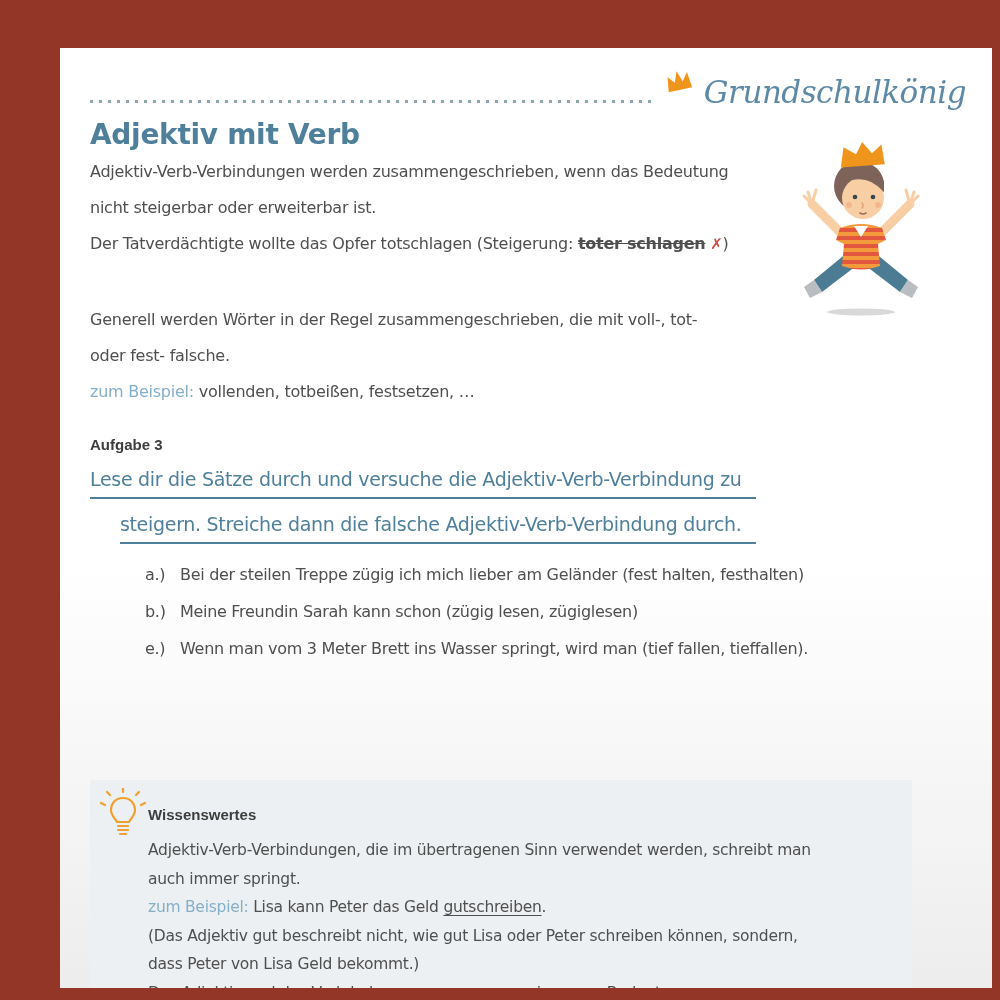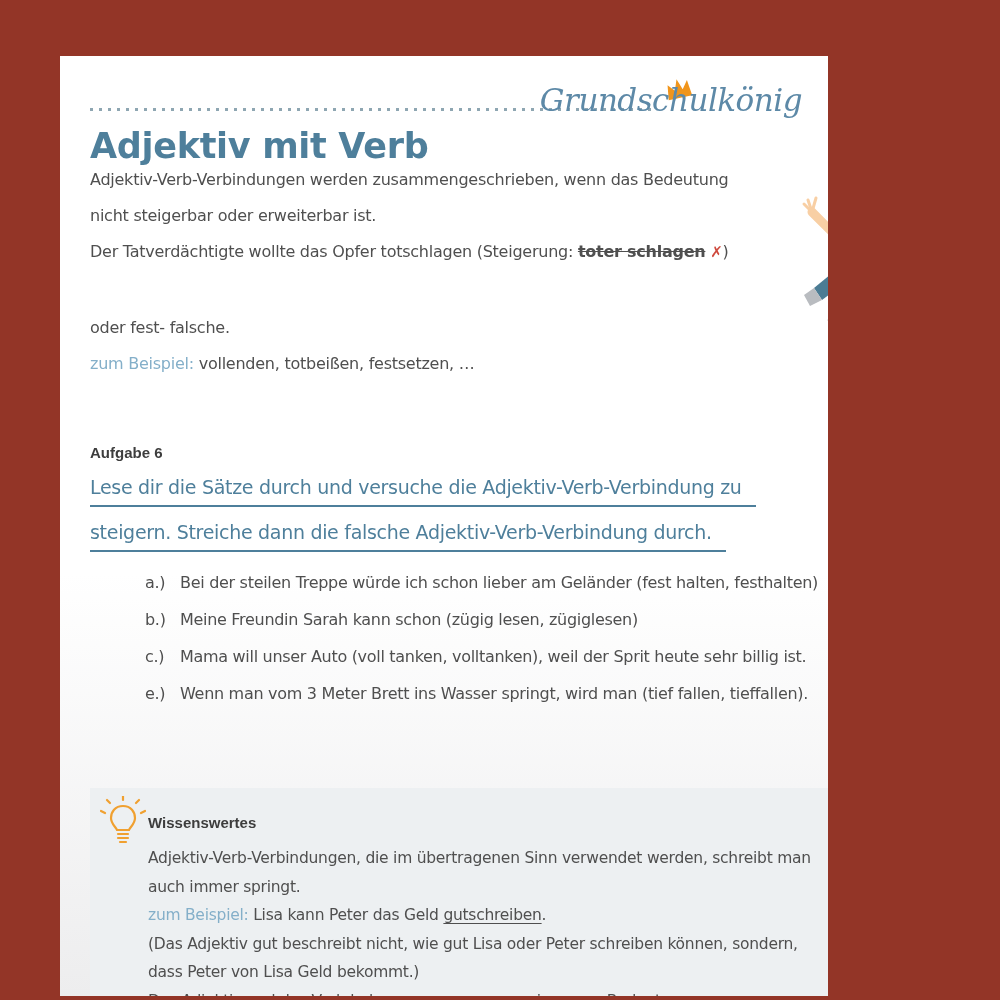--- a/index.html
+++ b/index.html
@@ -2,58 +2,57 @@
 <html><head>
 <meta charset="utf-8">
 <style>
   html,body{margin:0;padding:0;}
   body{
     width:1000px;height:1000px;overflow:hidden;position:relative;
     background:#933527;
     font-family:"DejaVu Sans","Liberation Sans",sans-serif;
   }
   .page{
-    position:absolute;left:60px;top:56px;width:752px;height:940px;
+    position:absolute;left:60px;top:48px;width:932px;height:940px;
     background:linear-gradient(180deg,#ffffff 0%,#ffffff 55%,#ededee 100%);
     overflow:hidden;
-    padding-left:16px;
   }
   
   .dotted-line{
     position:absolute;left:30px;top:52px;width:562px;height:3px;
     background:repeating-linear-gradient(to right,#8ea6b2 0 3px,transparent 3px 9px);
   }
   .logo{
     position:absolute;top:26px;right:26px;
     font-family:"DejaVu Serif","Liberation Serif",serif;
     font-style:italic;font-size:31px;color:#5d89a7;letter-spacing:-0.5px;
   }
   .logo-crown{position:absolute;left:604px;top:22px;transform:rotate(-12deg);}
   
   .page-title{
     position:absolute;left:30px;top:70px;
-    font-size:35px;font-weight:bold;color:#4e7f9b;letter-spacing:-0.3px;
+    font-size:28px;font-weight:bold;color:#4e7f9b;letter-spacing:-0.3px;
   }
   .textblock{position:absolute;color:#4f4f4f;font-size:16px;letter-spacing:-0.25px;}
   .textblock .tline{line-height:36px;white-space:nowrap;}
   .intro{left:30px;top:106px;}
   .rule2{left:30px;top:254px;}
   .ex-label{color:#84afc9;}
   .check{color:#5aa33c;font-weight:bold;font-size:18px;}
   .cross{color:#cf4a3e;font-weight:bold;font-size:15px;}
   .struck{text-decoration:line-through;font-weight:bold;}
   .uline{text-decoration:underline;text-underline-offset:3px;}
   
   .task-label{
     position:absolute;left:30px;top:388px;
     font-size:15px;font-weight:bold;color:#3d3d3d;
     font-family:"Liberation Sans","DejaVu Sans",sans-serif;
   }
   .instruction{position:absolute;left:30px;top:420px;font-size:19px;color:#4e7f9b;letter-spacing:-0.3px;}
-  .instruction .iline{display:block;margin-bottom:14px;white-space:nowrap;}
+  .instruction .iline{display:block;margin-bottom:14px;white-space:nowrap;text-align:right;}
   .instruction .iline span{display:inline-block;border-bottom:2px solid #4e7f9b;padding-bottom:7px;padding-right:14px;}
   
   .task-list{position:absolute;left:0;top:508px;width:880px;color:#4f4f4f;font-size:16px;letter-spacing:-0.3px;}
   .task-list .item{line-height:37px;white-space:nowrap;padding-left:85px;}
   .task-list .marker{display:inline-block;width:35px;}
   
   .infobox{
     position:absolute;left:30px;top:732px;width:822px;height:268px;
     background:#edf0f2;
   }
@@ -137,42 +136,40 @@
       <circle cx="55" cy="57" r="2.3" fill="#35474f"></circle>
       <circle cx="73" cy="57" r="2.3" fill="#35474f"></circle>
       <circle cx="49" cy="65" r="3" fill="#f5b68e"></circle>
       <circle cx="78" cy="65" r="3" fill="#f5b68e"></circle>
       <path d="M62,63 Q64,66 62,68" stroke="#e0a479" stroke-width="1.6" fill="none" stroke-linecap="round"></path>
       <path d="M60,73 Q63,75 66,73" stroke="#9c6b52" stroke-width="1.6" fill="none" stroke-linecap="round"></path>
     </svg>
   </div>
 
   <div class="textblock rule2">
+    <div class="tline">Generell werden Wörter in der Regel zusammengeschrieben, die mit voll-, tot-</div>
     <div class="tline">oder fest- falsche.</div>
     <div class="tline">
       <span class="ex-label">zum Beispiel:</span>
       <span>vollenden, totbeißen, festsetzen, …</span>
     </div>
   </div>
 
-  <div class="task-label">Aufgabe 6</div>
+  <div class="task-label">Aufgabe 3</div>
   <div class="instruction">
     <div class="iline"><span>Lese dir die Sätze durch und versuche die Adjektiv-Verb-Verbindung zu</span></div>
     <div class="iline"><span>steigern. Streiche dann die falsche Adjektiv-Verb-Verbindung durch.</span></div>
   </div>
 
   <div class="task-list">
     <div class="item">
-      <span class="marker">a.)</span><span>Bei der steilen Treppe würde ich schon lieber am Geländer (fest halten, festhalten)</span>
+      <span class="marker">a.)</span><span>Bei der steilen Treppe zügig ich mich lieber am Geländer (fest halten, festhalten)</span>
     </div>
     <div class="item">
       <span class="marker">b.)</span><span>Meine Freundin Sarah kann schon (zügig lesen, zügiglesen)</span>
-    </div>
-    <div class="item">
-      <span class="marker">c.)</span><span>Mama will unser Auto (voll tanken, volltanken), weil der Sprit heute sehr billig ist.</span>
     </div>
     <div class="item">
       <span class="marker">e.)</span><span>Wenn man vom 3 Meter Brett ins Wasser springt, wird man (tief fallen, tieffallen).</span>
     </div>
   </div>
 
   <div class="infobox">
     <div class="bulb">
       <svg width="46" height="52" viewBox="0 0 46 52">
         <g stroke="#f0a030" stroke-width="2.2" fill="none" stroke-linecap="round">

